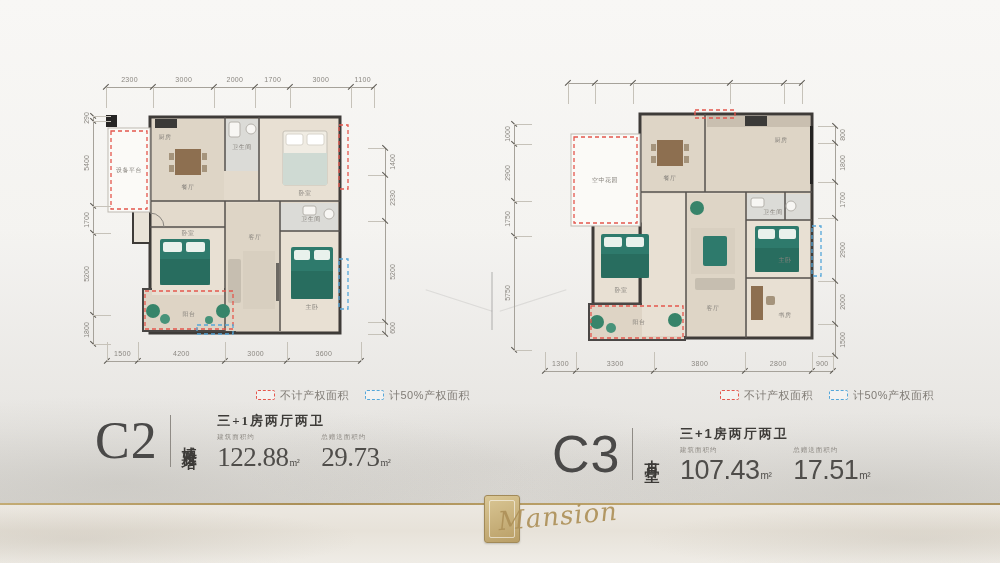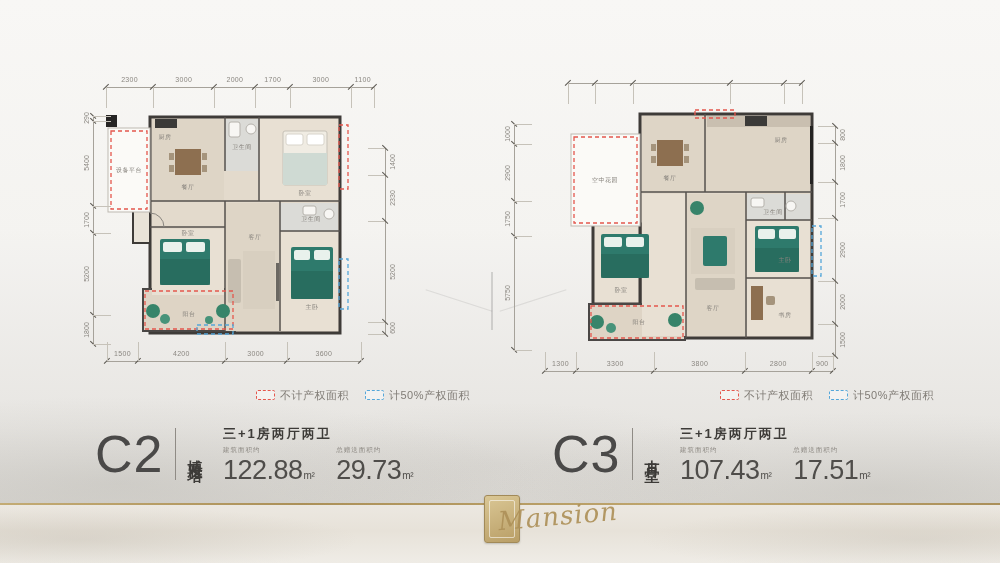--- a/index.html
+++ b/index.html
@@ -250,21 +250,21 @@
     </div>
 
   <div class="legend" style="left:256px;top:386px;"><span class="legend-item">
         <i class="swatch" style="border-color: rgb(228, 87, 77);"></i>
         <span class="legend-label">不计产权面积</span>
       </span><span class="legend-item">
         <i class="swatch" style="border-color: rgb(85, 167, 217);"></i>
         <span class="legend-label">计50%产权面积</span>
       </span></div>
 
-  <div class="info" style="left:95px;top:425px;">
+  <div class="info" style="left:95px;top:412px;font-family:Liberation Serif, serif;">
     <div class="code">C2</div>
     <div class="vdiv"></div>
     <div class="vname">博雅塔</div>
     <div class="iright">
       <div class="ltype">三+1房两厅两卫</div>
       <div class="areas">
         <div class="area">
           <div class="alabel">建筑面积约</div>
           <div class="anum"><span>122.88</span><span class="aunit">m²</span></div>
         </div>

